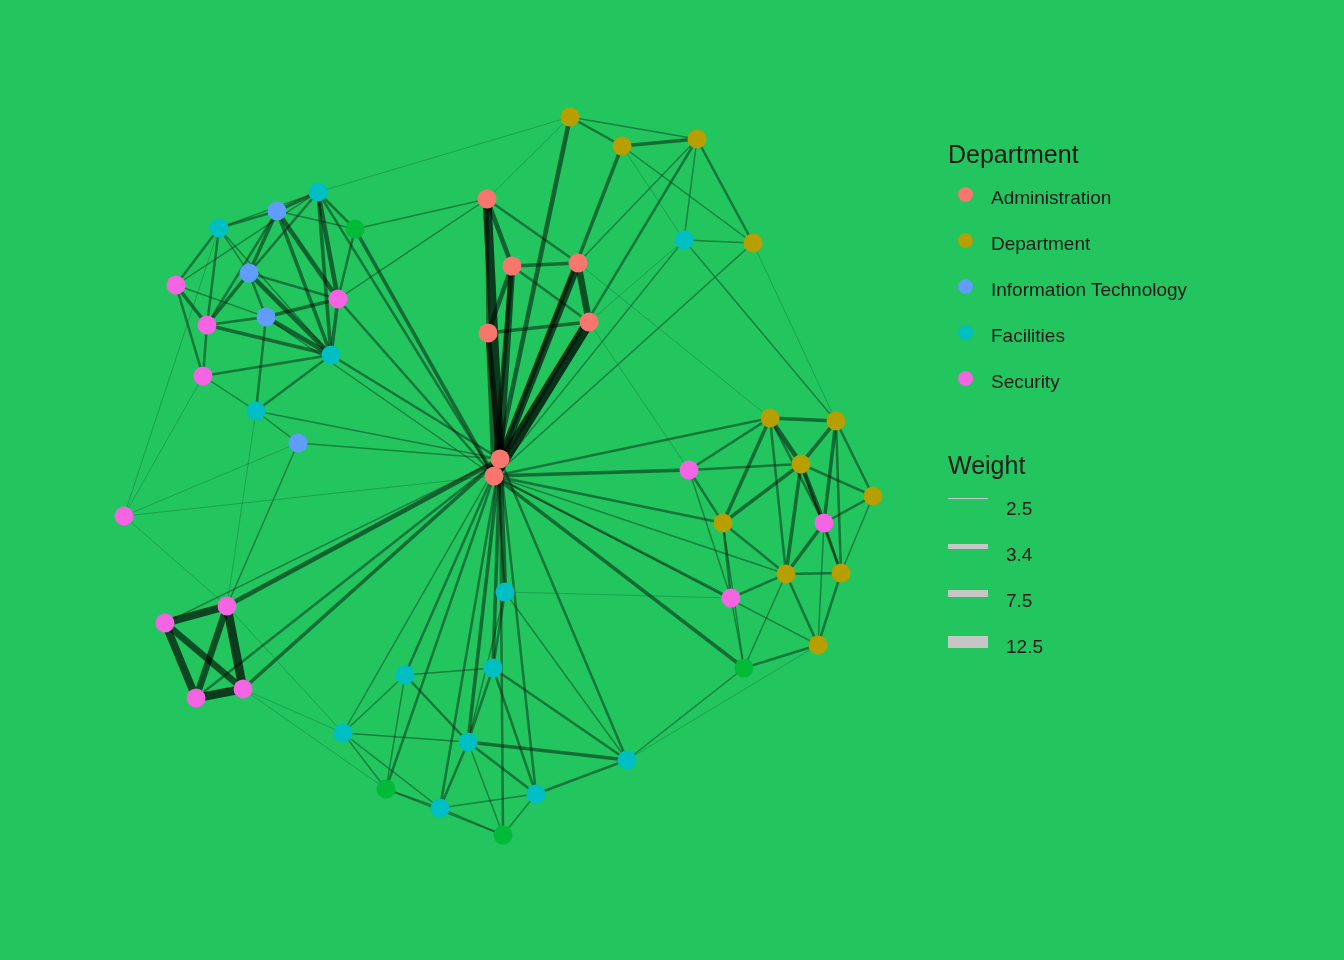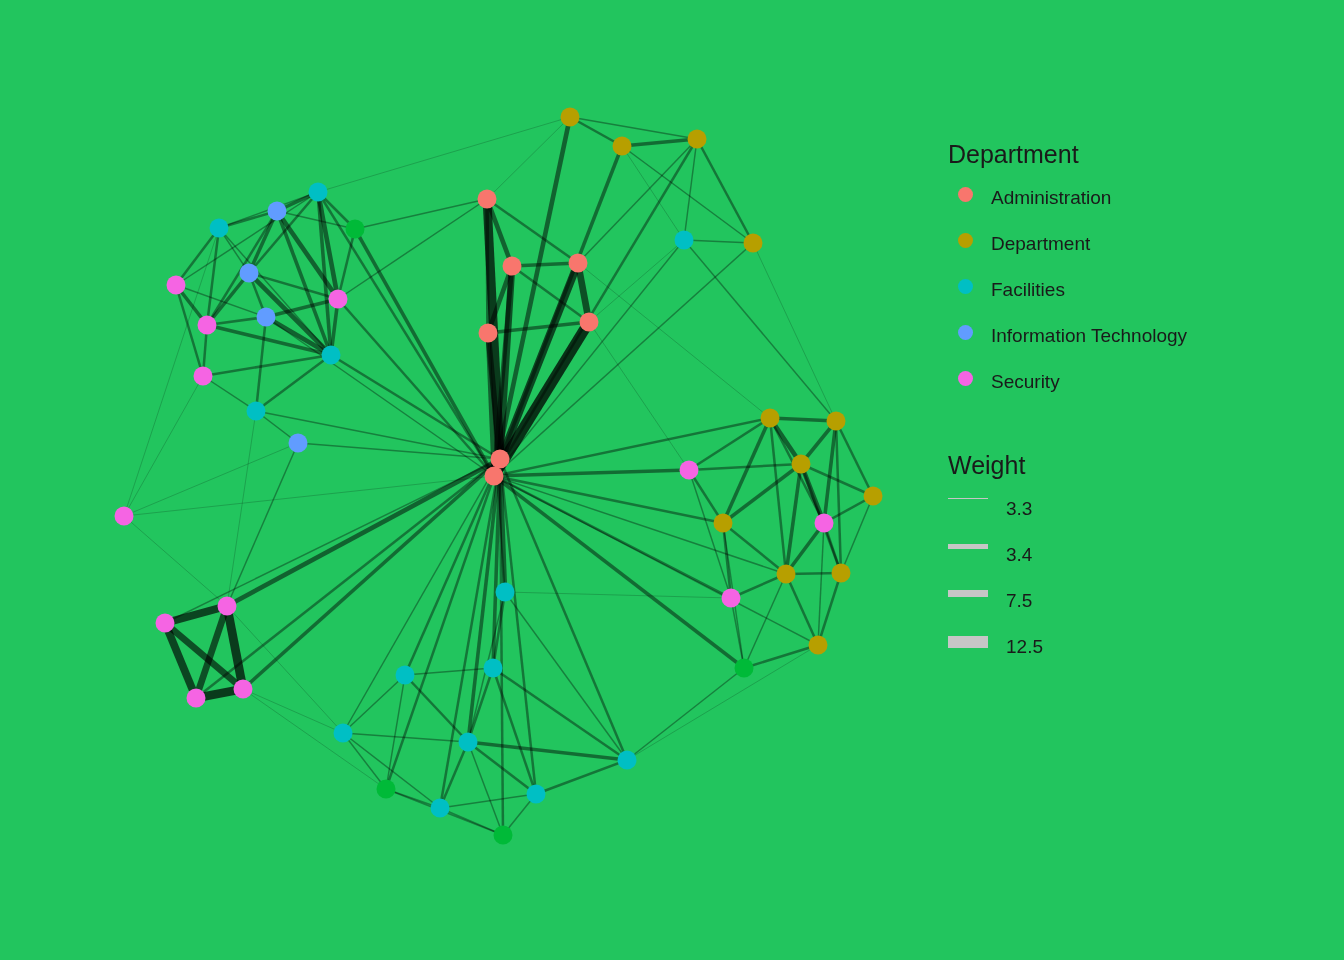--- a/index.html
+++ b/index.html
@@ -280,41 +280,41 @@
     <ul class="legend-items" id="dept-legend-items">
         <li class="legend-item">
           <span class="legend-dot" style="background: rgb(248, 118, 109);"></span>
           <span class="legend-label">Administration</span>
         </li>
         <li class="legend-item">
           <span class="legend-dot" style="background: rgb(183, 159, 0);"></span>
           <span class="legend-label">Department</span>
         </li>
         <li class="legend-item">
+          <span class="legend-dot" style="background: rgb(97, 156, 255);"></span>
+          <span class="legend-label">Information Technology</span>
+        </li>
+        <li class="legend-item">
           <span class="legend-dot" style="background: rgb(0, 191, 196);"></span>
           <span class="legend-label">Facilities</span>
-        </li>
-        <li class="legend-item">
-          <span class="legend-dot" style="background: rgb(97, 156, 255);"></span>
-          <span class="legend-label">Information Technology</span>
         </li>
         <li class="legend-item">
           <span class="legend-dot" style="background: rgb(245, 100, 227);"></span>
           <span class="legend-label">Security</span>
         </li>
       </ul>
 
     <div class="weight-section">
       <h2 class="legend-title">Weight</h2>
       <ul class="legend-items" id="weight-legend-items">
           <li class="legend-item">
             <span class="weight-line-wrap">
               <span class="weight-line" style="height: 1px; background: rgb(198, 198, 198);"></span>
             </span>
-            <span class="legend-label">3.3</span>
+            <span class="legend-label">2.5</span>
           </li>
           <li class="legend-item">
             <span class="weight-line-wrap">
               <span class="weight-line" style="height: 5px; background: rgb(198, 198, 198);"></span>
             </span>
             <span class="legend-label">3.4</span>
           </li>
           <li class="legend-item">
             <span class="weight-line-wrap">
               <span class="weight-line" style="height: 7px; background: rgb(198, 198, 198);"></span>

